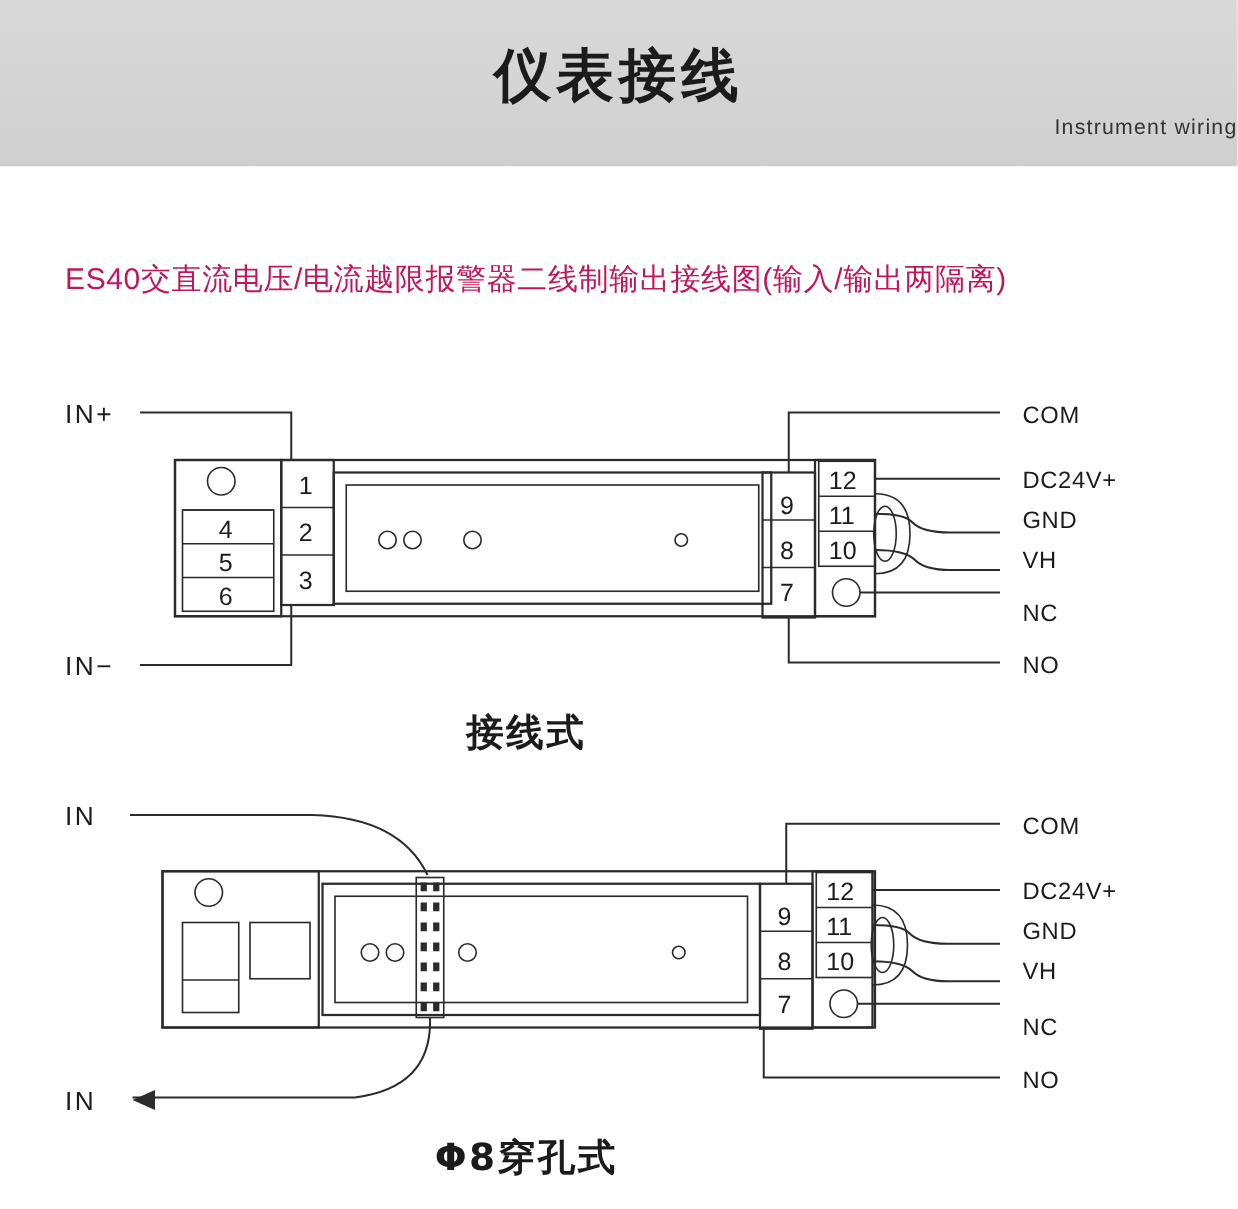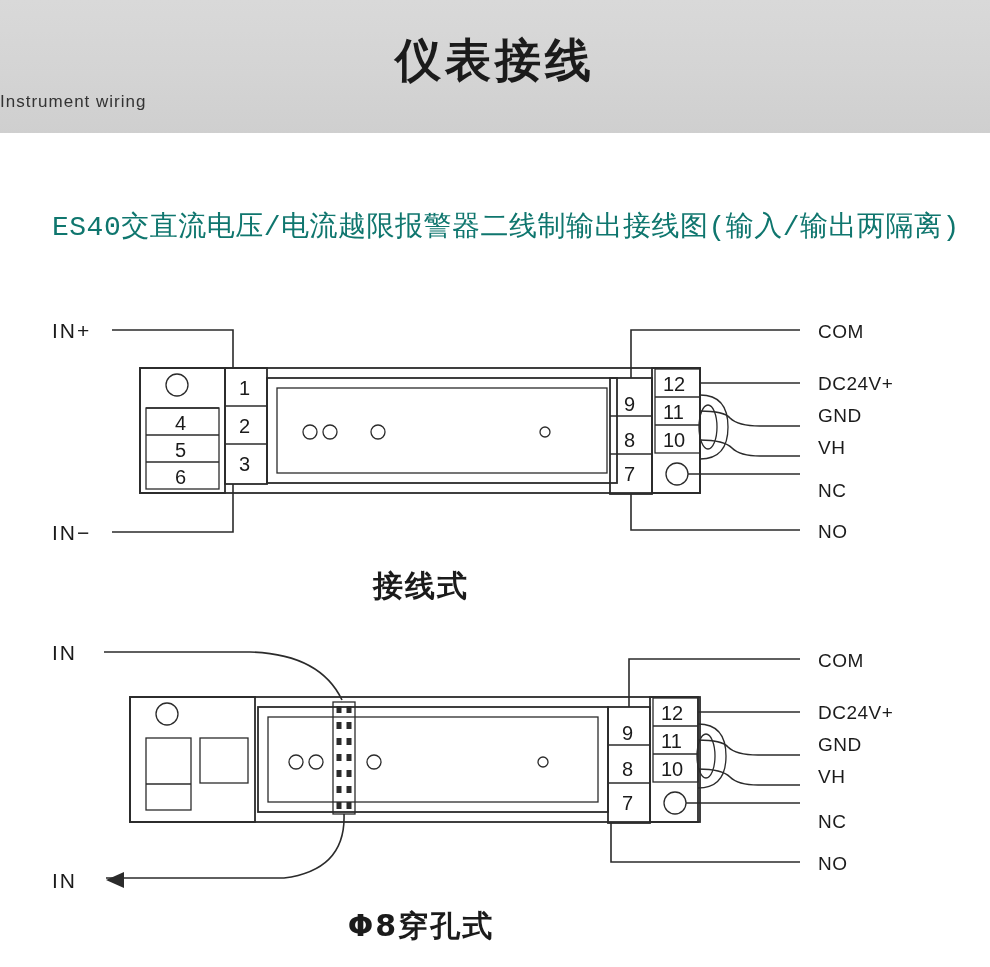--- a/index.html
+++ b/index.html
@@ -35,32 +35,32 @@
     font-weight: bold;
     letter-spacing: 4px;
     color: #1b1b1b;
     font-family: "DejaVu Sans", "Liberation Sans", sans-serif;
   }
   .header-sub {
     position: absolute;
     left: 0;
     top: 92px;
     width: 990px;
-    text-align: left;
+    text-align: right;
     font-size: 17px;
     letter-spacing: 1px;
     color: #333333;
   }
   .caption-main {
     position: absolute;
     left: 52px;
     top: 207px;
-    font-size: 28px;
-    color: #0f766e;
-    font-family: Liberation Mono, monospace;
+    font-size: 24px;
+    color: #be185d;
+    font-family: Liberation Sans, sans-serif;
     letter-spacing: 0.5px;
   }
   .fig-title {
     position: absolute;
     width: 842px;
     left: 0;
     text-align: center;
     font-size: 30px;
     font-weight: bold;
     color: #1b1b1b;

